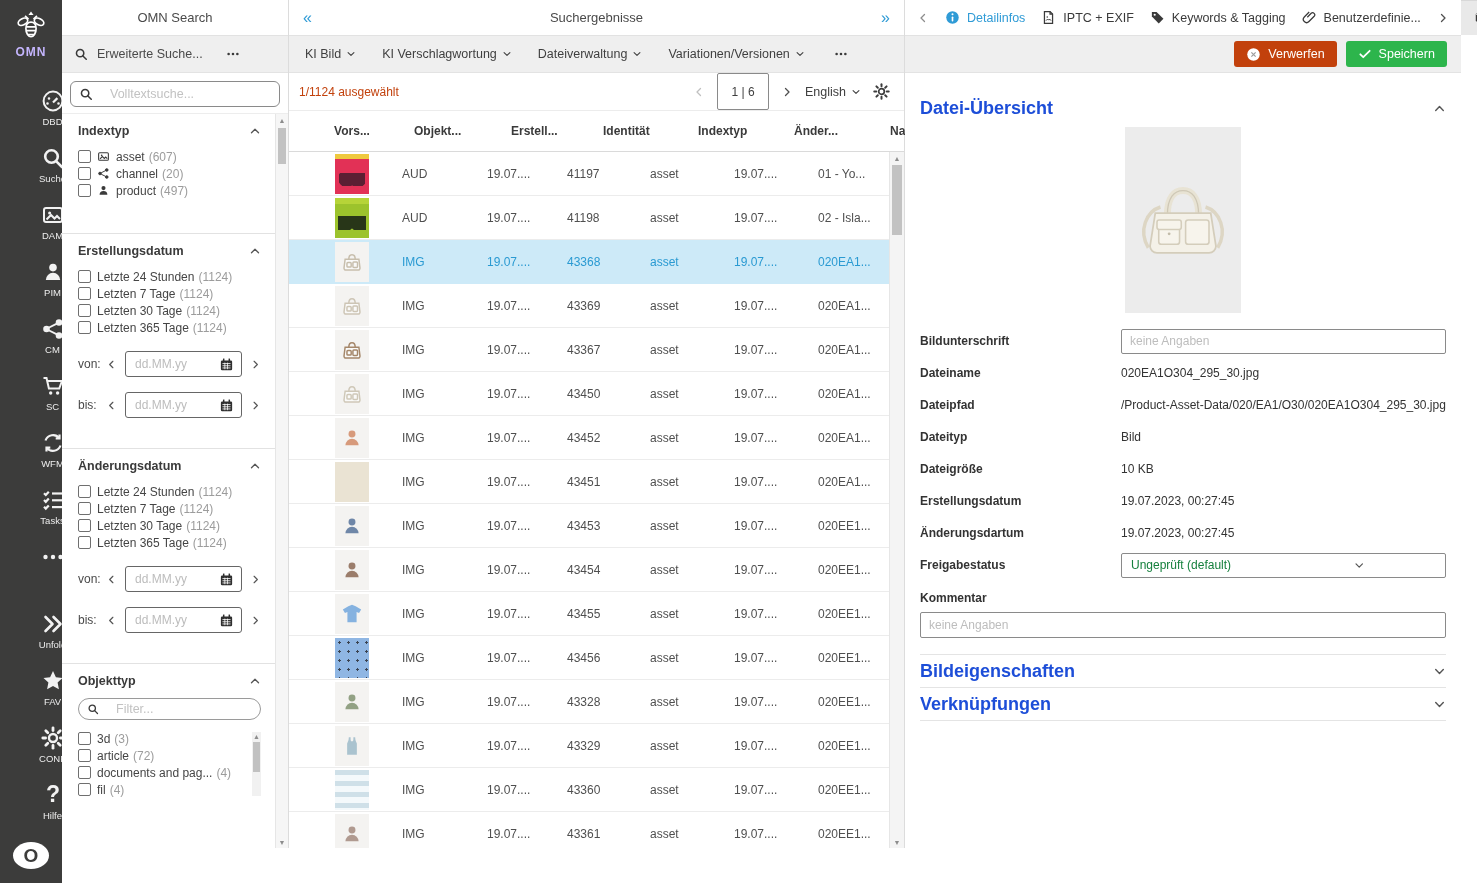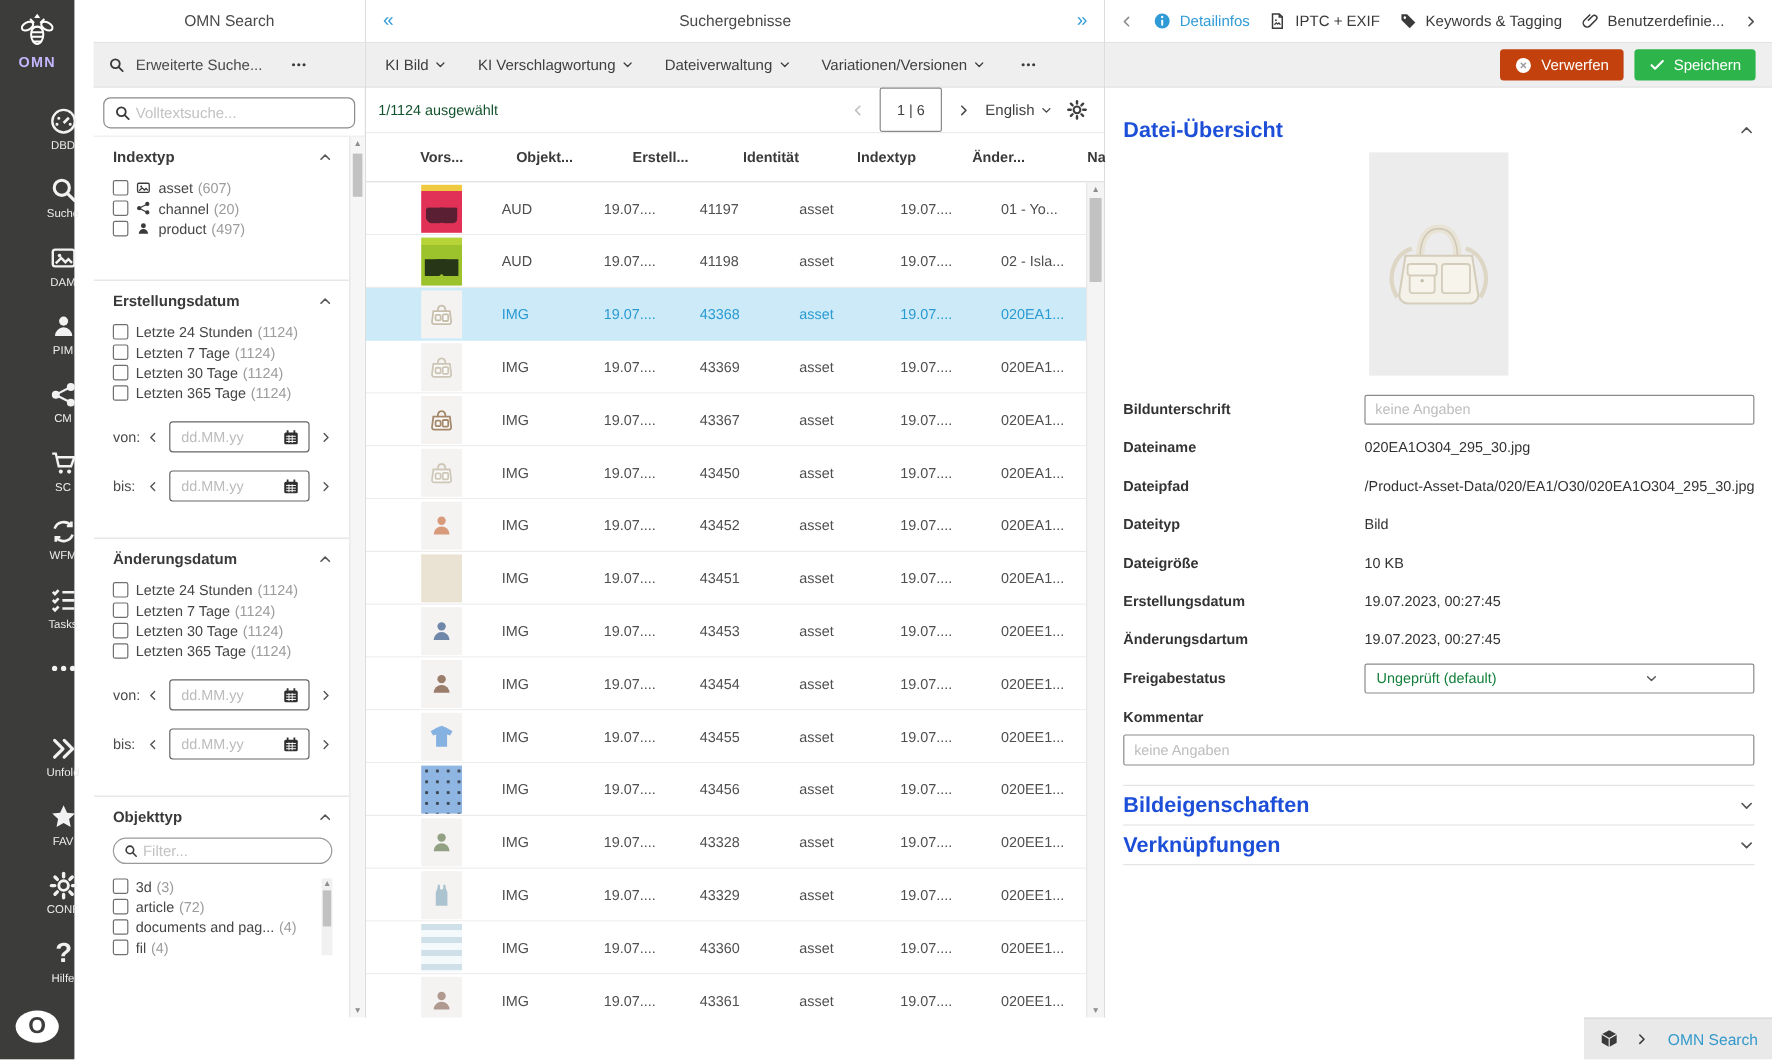--- a/index.html
+++ b/index.html
@@ -18,37 +18,37 @@
   .nav-logo .icon{width:36px;height:34px;color:#fff;}
   .nav-logo-label{font-size:12px;font-weight:bold;letter-spacing:1px;color:#c4b5fd;margin-top:2px;}
   .nav-items{margin-top:24px;display:flex;flex-direction:column;align-items:center;width:100%;margin-left:43px;}
   .nav-item{display:flex;flex-direction:column;align-items:center;width:100%;padding:6px 0;margin-bottom:7px;cursor:pointer;}
   .nav-item .icon{width:24px;height:24px;color:#f2f2f2;}
   .nav-item-label{font-size:9.5px;margin-top:3px;color:#ededed;}
   .nav-spacer{flex:1;}
   .nav-avatar{width:36px;height:36px;border-radius:50%;background:#fff;color:#3c3c3b;display:flex;align-items:center;justify-content:center;font-size:19px;font-weight:bold;margin:8px 0 14px;}
 
   
-  #main{flex:1;display:flex;flex-direction:column;min-width:0;align-items:flex-end;}
+  #main{flex:1;display:flex;flex-direction:row;min-width:0;}
   #content{display:flex;height:848px;min-height:0;}
   .panel-header{height:36px;border-bottom:1px solid #e2e2e2;display:flex;align-items:center;position:relative;flex:none;background:#fff;}
   .panel-title{position:absolute;left:0;right:0;text-align:center;font-size:13px;color:#4a4a4a;}
   .gray-toolbar{height:37px;background:#efefef;border-bottom:1px solid #e3e3e3;display:flex;align-items:center;flex:none;}
   .guillemet{color:#2f9bd6;font-size:16px;cursor:pointer;line-height:1;}
 
   
   #searchpanel{width:227px;border-right:1px solid #dcdcdc;display:flex;flex-direction:column;flex:none;background:#fff;}
   .sp-toolbar{padding:0 12px;}
   .sp-toolbar .icon{width:15px;height:15px;color:#3a3a3a;}
   .sp-adv-label{margin-left:9px;font-size:12.5px;color:#4a4a4a;}
   .sp-toolbar .more{margin-left:22px;width:16px;height:14px;color:#3a3a3a;cursor:pointer;}
   .sp-searchwrap{padding:8px 8px 6px;}
   .pill-input{display:flex;align-items:center;border:1px solid #8a8a8a;border-radius:6px;height:26px;padding:0 8px;background:#fff;}
   .pill-input .icon{width:13px;height:13px;color:#3a3a3a;}
-  .pill-input input{border:none;outline:none;flex:1;margin-left:2px;font-size:12.5px;font-family:inherit;color:#a16207;min-width:0;background:transparent;}
+  .pill-input input{border:none;outline:none;flex:1;margin-left:15px;font-size:12.5px;font-family:inherit;color:#a16207;min-width:0;background:transparent;}
   .pill-input input::placeholder{color:#c2c2c2;}
   .sp-scroll{flex:1;position:relative;overflow:hidden;border-top:1px solid #ededed;}
   .sp-sections{position:absolute;left:0;right:13px;top:0;bottom:0;overflow:hidden;}
   .fsection{padding:10px 14px 14px 16px;}
   .fsec-head{display:flex;align-items:center;justify-content:space-between;cursor:pointer;margin-bottom:10px;}
   .fsec-title{font-weight:bold;font-size:12.5px;color:#3a3a3a;}
   .fsec-head .icon{width:12px;height:12px;color:#555;}
   .fitem{display:flex;align-items:center;height:17px;margin-bottom:0px;}
   .fitem .cb{width:13px;height:13px;border:1px solid #6f6f6f;border-radius:2px;background:#fff;flex:none;cursor:pointer;}
   .fitem .icon{width:13px;height:13px;color:#3a3a3a;margin-left:6px;}
@@ -75,21 +75,21 @@
   .sb-thumb{position:absolute;left:2px;right:2px;background:#c2c2c2;cursor:pointer;}
 
   
   #results{width:616px;border-right:1px solid #dcdcdc;display:flex;flex-direction:column;flex:none;background:#fff;}
   .rs-header{padding:0 14px;justify-content:space-between;}
   .rs-toolbar{padding:0 16px;}
   .tb-btn{display:flex;align-items:center;gap:5px;background:none;border:none;font-family:inherit;font-size:12.5px;color:#3f3f3f;margin-right:26px;cursor:pointer;padding:0;}
   .tb-btn .icon{width:10px;height:10px;color:#3f3f3f;}
   .rs-toolbar .more{width:16px;height:14px;color:#3a3a3a;margin-left:2px;cursor:pointer;}
   .rs-statusrow{height:37px;display:flex;align-items:center;padding:0 14px 0 10px;flex:none;}
-  .rs-status{color:#14532d;font-size:12px;}
+  .rs-status{color:#c2410c;font-size:12px;}
   .rs-statusrow .right{margin-left:auto;display:flex;align-items:center;gap:12px;}
   .pg-chev{width:12px;height:12px;cursor:pointer;}
   .pg-box{border:1px solid #8a8a8a;border-radius:2px;height:37px;min-width:52px;display:flex;align-items:center;justify-content:center;font-size:12px;color:#3f3f3f;padding:0 6px;}
   .lang{display:flex;align-items:center;gap:5px;font-size:12.5px;color:#3f3f3f;cursor:pointer;}
   .lang .icon{width:10px;height:10px;}
   .rs-gear{width:17px;height:17px;color:#3c3c3c;cursor:pointer;}
   .rgrid{display:grid;grid-template-columns:100px 85px 80px 83px 84px 84px 1fr;align-items:center;padding-left:13px;}
   .rs-thead{height:42px;border-top:1px solid #ececec;border-bottom:1px solid #dadada;flex:none;padding-right:15px;gap:12px;}
   .rs-thead .hcell{font-weight:bold;font-size:12px;color:#3a3a3a;display:flex;align-items:center;}
   .rs-thead .hcell.first{justify-content:center;}

